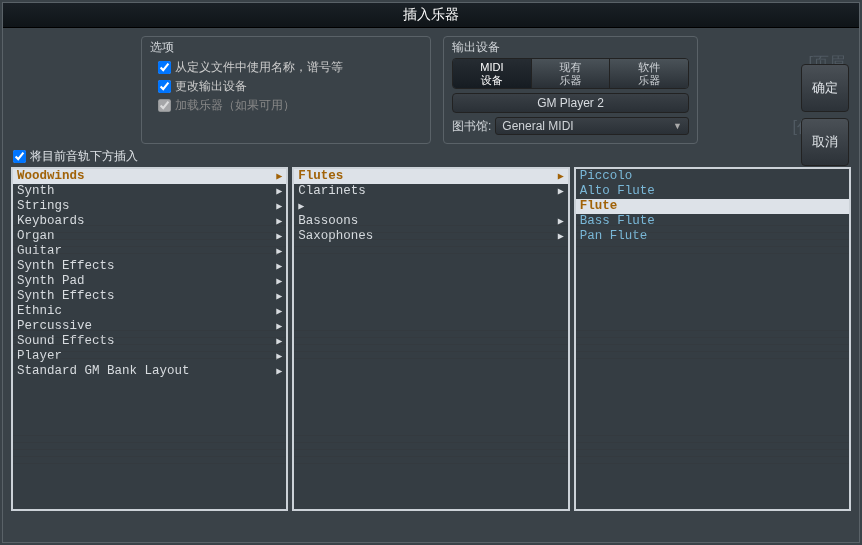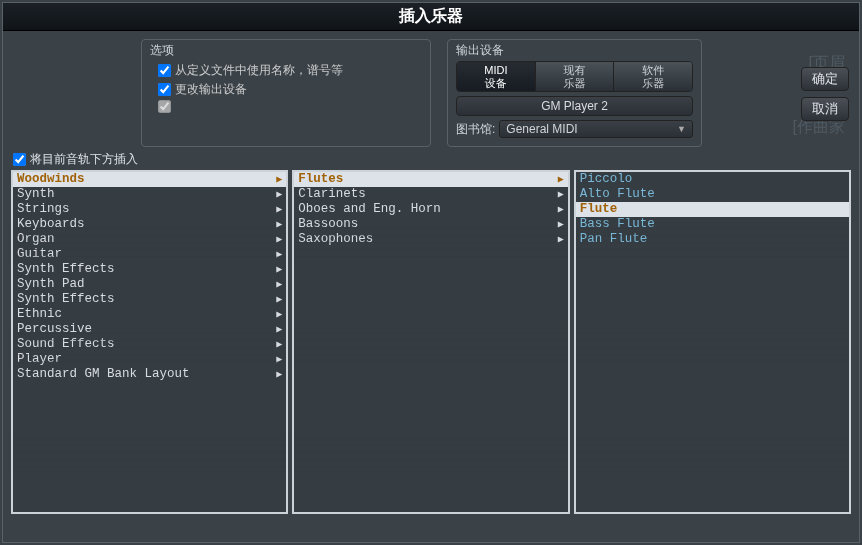--- a/index.html
+++ b/index.html
@@ -17,44 +17,45 @@
   position: absolute;
   top: 2px; left: 2px; right: 2px; bottom: 2px;
   background: #3a4248;
   border: 1px solid #5a6268;
 }
 .titlebar {
   background: linear-gradient(#1a2026, #0f1418);
   color: #fff;
   text-align: center;
   padding: 3px 15px;
-  font-size: 16px;
-  font-weight: bold;
+  font-size: 14px;
+  font-weight: normal;
   border-bottom: 1px solid #000;
 }
 .topsection {
   display: flex;
   padding: 8px 8px 4px 8px;
+  gap: 8px;
   position: relative;
 }
 .panel {
   border: 1px solid #5a6268;
   border-radius: 4px;
   background: #3a4248;
   padding: 4px 8px 8px 8px;
   position: relative;
 }
 .panel-title {
   color: #d0d4d8;
   font-size: 12px;
   position: relative;
   top: -2px;
 }
 .options-panel { width: 290px; margin-left: 130px; }
-.output-panel { width: 255px; margin-left: 16px; }
+.output-panel { width: 255px; margin-left: 4px; }
 .cbrow { display: flex; align-items: center; gap: 4px; padding: 1px 8px; }
 .cbrow input[type=checkbox] { width: 13px; height: 13px; }
 .cbrow.disabled { color: #888; }
 .segbtns {
   display: flex;
   border: 1px solid #222;
   border-radius: 4px;
   overflow: hidden;
   margin-bottom: 4px;
 }
@@ -102,21 +103,21 @@
   top: 36px;
   display: flex;
   flex-direction: column;
   gap: 6px;
 }
 .btn {
   background: linear-gradient(#4a5056, #2c3238);
   border: 1px solid #222;
   border-radius: 4px;
   color: #e0e4e8;
-  padding: 2px 10px;
+  padding: 14px 10px;
   font-size: 13px;
   cursor: pointer;
   text-align: center;
   min-width: 44px;
 }
 .insertrow {
   padding: 0 10px 2px 10px;
   display: flex;
   align-items: center;
   gap: 4px;
@@ -187,20 +188,21 @@
       <label class="cbrow">
         <input type="checkbox" checked="" style="">
         <span>从定义文件中使用名称，谱号等</span>
       </label>
       <label class="cbrow">
         <input type="checkbox" checked="" style="">
         <span>更改输出设备</span>
       </label>
       <label class="cbrow disabled">
         <input type="checkbox" checked="" disabled="" style="">
+        <span>加载乐器（如果可用）</span>
       </label>
     </div>
 
     <div class="panel output-panel">
       <div class="panel-title">输出设备</div>
       <div class="segbtns">
         <div class="segbtn active">
           <div>MIDI</div>
           <div>设备</div>
         </div>
@@ -343,21 +345,20 @@
         </div>
     <div class="listitem selected">
           <span>Flutes</span>
           <span class="arrow">▶</span>
         </div>
         <div class="listitem">
           <span>Clarinets</span>
           <span class="arrow">▶</span>
         </div>
         <div class="listitem">
-          <span>Oboes and Eng. Horn</span>
           <span class="arrow">▶</span>
         </div>
         <div class="listitem">
           <span>Bassoons</span>
           <span class="arrow">▶</span>
         </div>
         <div class="listitem">
           <span>Saxophones</span>
           <span class="arrow">▶</span>
         </div>

